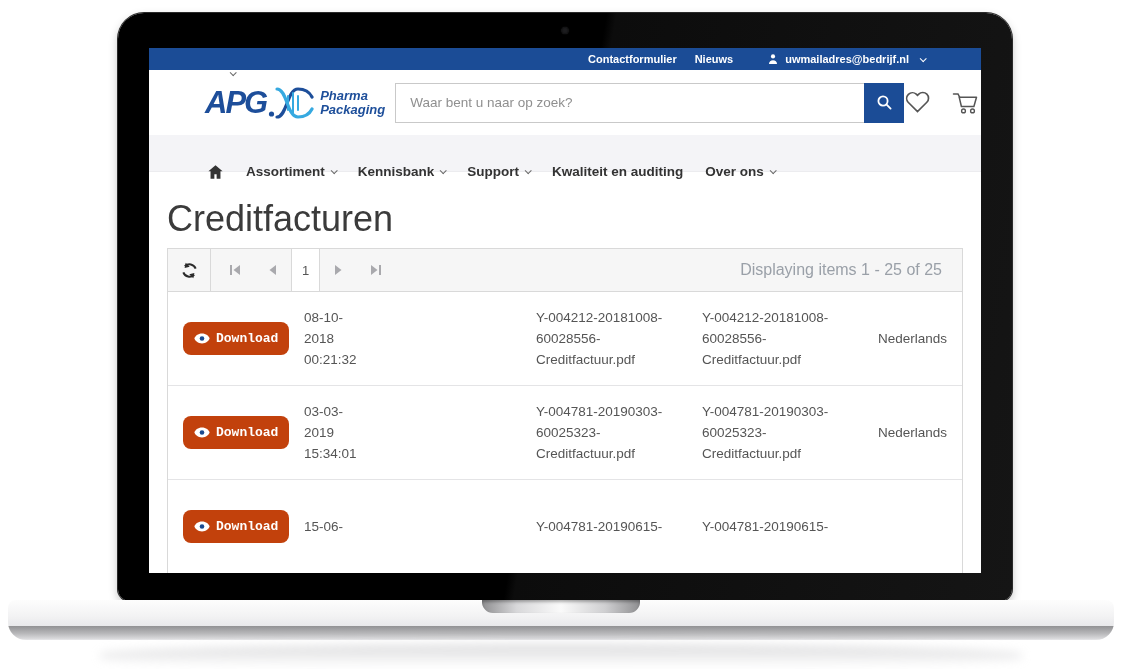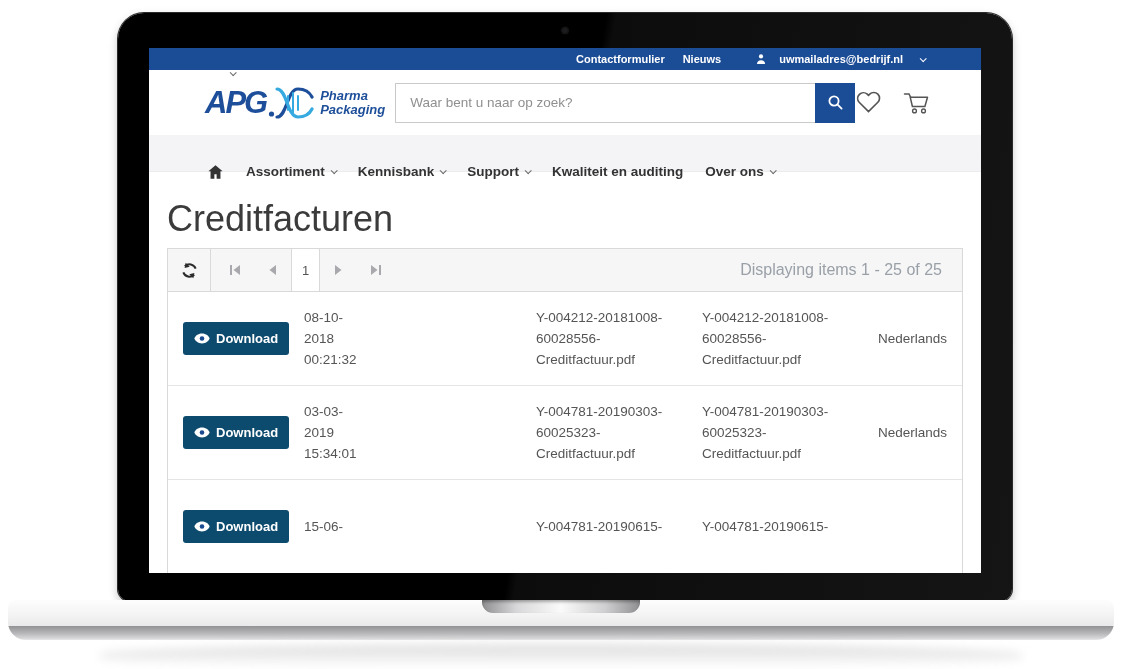--- a/index.html
+++ b/index.html
@@ -29,31 +29,31 @@
     background:linear-gradient(180deg,rgba(190,190,193,.55),rgba(255,255,255,0));
     filter:blur(5px); border-radius:50%/10px; }
 
   
   .topbar { height:22px; background:#1b4c96; color:#fff; display:flex; align-items:center;
     font-size:11px; font-weight:bold; padding:0 56px 0 60px; }
   .topbar .right { margin-left:auto; display:flex; align-items:center; gap:18px;justify-content:space-between; }
   .chev { display:inline-block; width:5px; height:5px; border-right:1.4px solid currentColor;
     border-bottom:1.4px solid currentColor; transform:rotate(45deg) translateY(-1px);
     margin-left:5px; }
-  .account { display:flex; align-items:center; gap:12px; margin-left:16px; }
+  .account { display:flex; align-items:center; gap:6px; margin-left:16px; }
 
   .siteheader { height:65px; display:flex; align-items:center; padding:5px 56px; background:#fff; }
   .logo { display:flex; align-items:center; }
   .logo-apg { font-size:31px; font-weight:bold; font-style:italic; color:#1d4e9a;
     letter-spacing:-2px; line-height:1; }
   .logo-dna { margin:0 6px 0 2px; }
   .logo-tag { font-size:13px; font-weight:bold; font-style:italic; color:#1d4e9a;
     line-height:14px; }
   .searchbox { display:flex; margin-left:10px; }
-  .searchbox input { width:420px; height:40px; border:1px solid #c9c9c9; border-right:none;
+  .searchbox input { width:469px; height:40px; border:1px solid #c9c9c9; border-right:none;
     padding:0 14px; font-size:13.5px; color:#333; outline:none;
     font-family:"Liberation Sans", sans-serif; }
   .searchbox input::placeholder { color:#8f8f8f; }
   .search-btn { width:40px; height:40px; background:#1b4c96; border:none; cursor:pointer;
     display:flex; align-items:center; justify-content:center; }
   .hdr-icon { margin-left:20px; display:flex; align-items:center; cursor:pointer; }
 
   .navbar { height:37px; background:#f4f4f7; border-bottom:1px solid #ececef;
     display:flex; align-items:flex-start; gap:22px; padding:0 58px;
     font-size:13.5px; font-weight:bold; color:#333; }
@@ -77,23 +77,23 @@
   .grid-table { border:1px solid #d9d9d9; border-top:none; }
   .thead, .trow { display:grid;
     grid-template-columns:128px 86px 76px 70px 166px 176px 1fr; align-items:center; }
   .thead { background:#eef2f7; border-bottom:1px solid #d9d9d9; min-height:55px;
     color:#444; font-size:13.5px; }
   .cell { padding:6px 8px; }
   .cell.first { padding-left:15px; }
   .trow { min-height:94px; border-bottom:1px solid #e4e4e6; color:#555;
     font-size:13.5px; line-height:21px; }
   .multiline { white-space:pre-line; }
-  .dl-btn { display:inline-flex; align-items:center; gap:6px; background:#0c4a6e; color:#fff;
-    font-weight:bold; font-size:13px; padding:9px 11px; border:none; border-radius:3px;
-    cursor:pointer; white-space:nowrap; font-family:Liberation Sans, sans-serif; }
+  .dl-btn { display:inline-flex; align-items:center; gap:6px; background:#c2410c; color:#fff;
+    font-weight:bold; font-size:13px; padding:9px 11px; border:none; border-radius:8px;
+    cursor:pointer; white-space:nowrap; font-family:Liberation Mono, monospace; }
 </style>
 </head>
 <body>
 
 <div class="laptop-lid">
   <div class="webcam"></div>
 
   <div class="screen">
 
     <div class="topbar">

